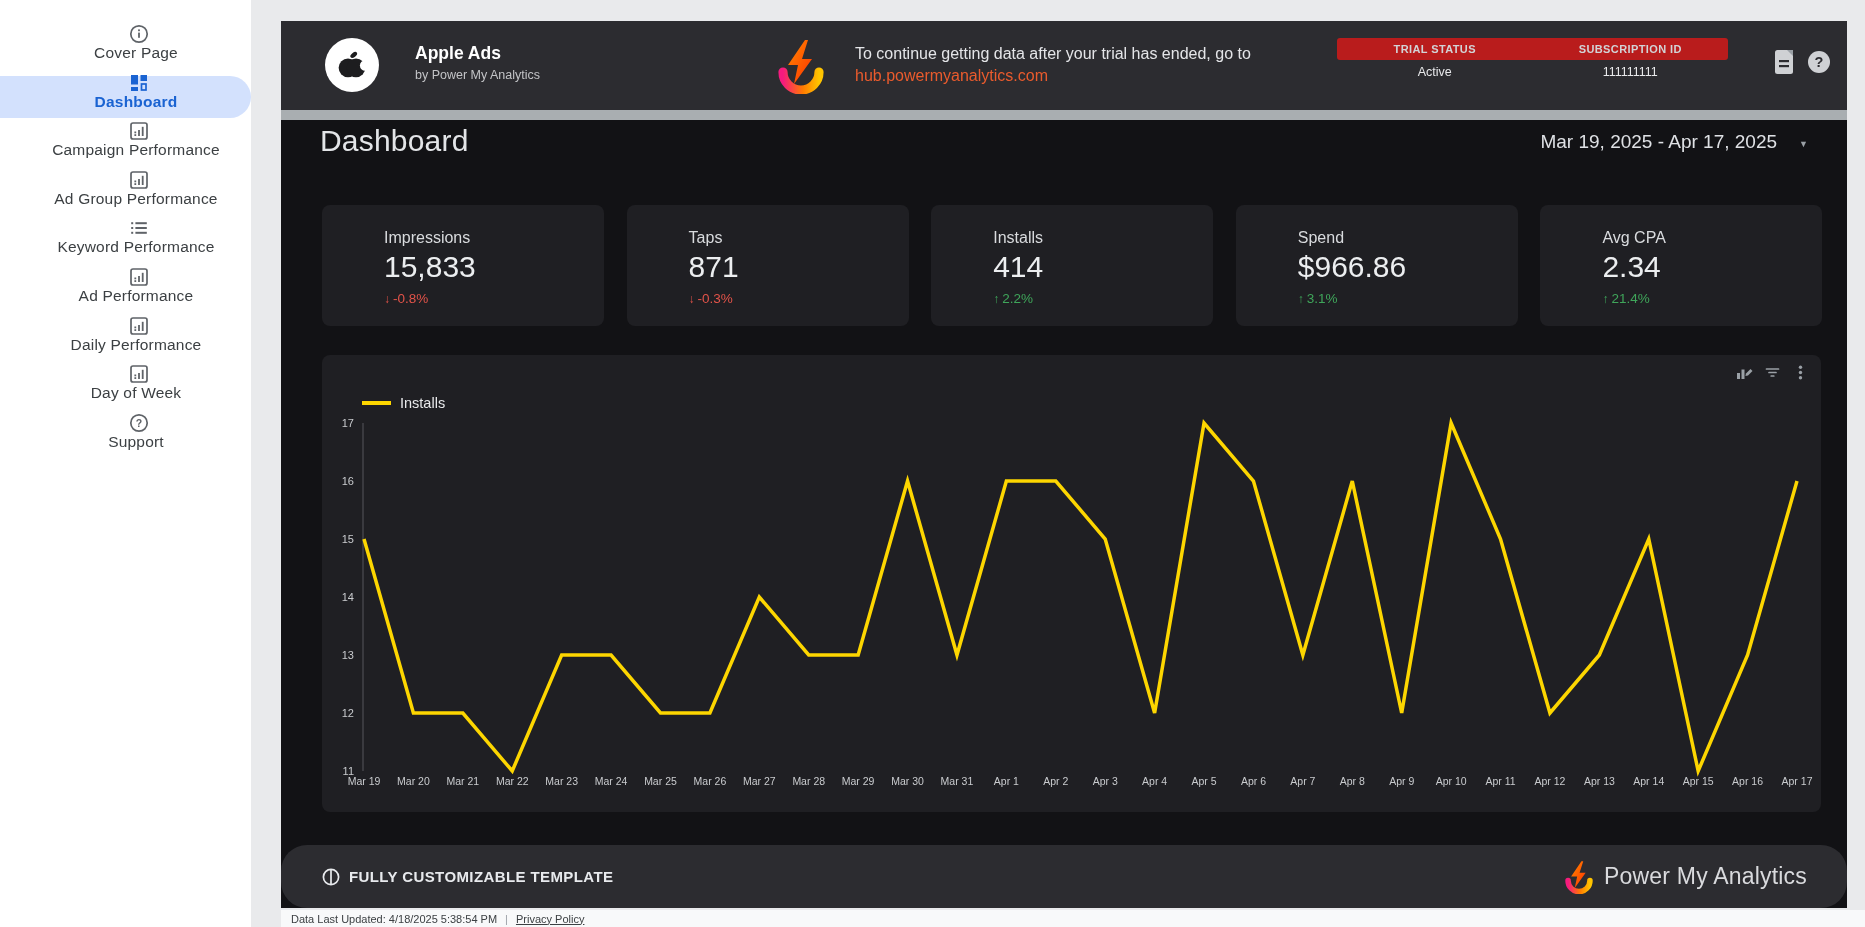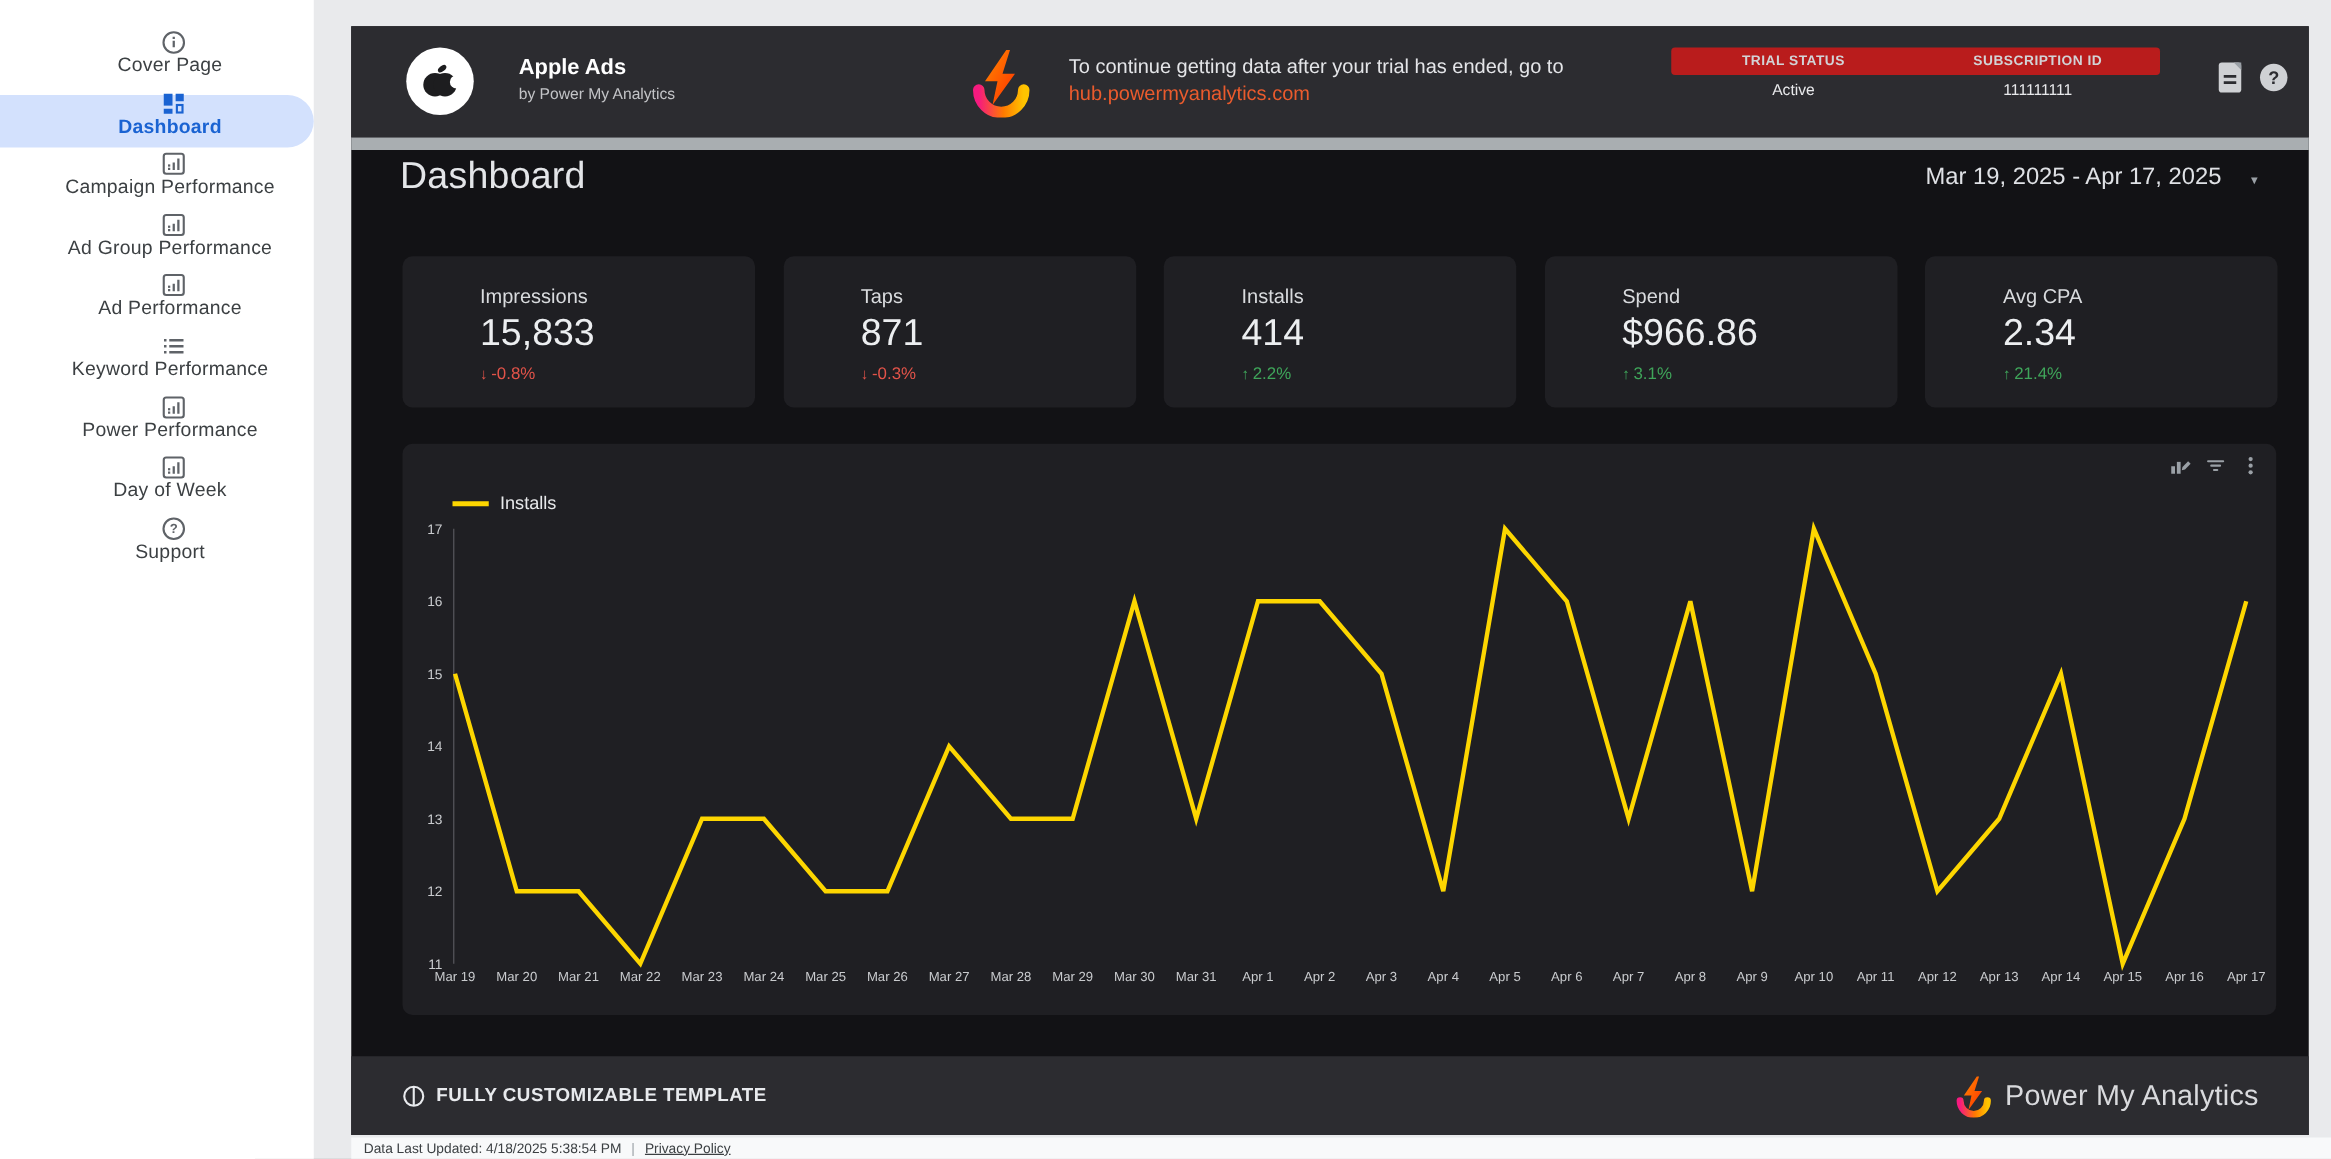--- a/index.html
+++ b/index.html
@@ -53,21 +53,21 @@
   
   .chart-panel { position:absolute; left:41px; top:334px; width:1499px; height:457px; background:#1f1f23; border-radius:8px; }
   .chart-icons { position:absolute; top:9px; right:12px; display:flex; gap:11px; }
   .chart-icons span { width:17px; height:17px; display:inline-block; cursor:pointer; }
   .legend { position:absolute; left:40px; top:40px; display:flex; align-items:center; }
   .legend .swatch { width:29px; height:4px; margin-right:9px; }
   .legend .name { font-size:14.5px; color:#e8e9eb; }
   .plot { position:absolute; left:0; top:0; width:1499px; height:457px; }
 
   
-  .ftr { position:absolute; left:0; bottom:0; width:100%; height:63px; background:#2c2c30; }
+  .ftr { position:absolute; left:0; bottom:0; width:100%; height:63px; background:#2c2c30;border-radius:26px; }
   .ftr-left { position:absolute; left:41px; top:0; height:63px; display:flex; align-items:center; }
   .ftr-left .circ-ic { width:18px; height:18px; margin-right:9px; }
   .ftr-left .txt { font-size:15px; font-weight:bold; color:#e8eaed; letter-spacing:.4px; }
   .ftr-right { position:absolute; right:40px; top:0; height:63px; display:flex; align-items:center; }
   .ftr-right .logo { width:34px; height:34px; margin-right:8px; }
   .ftr-right .brand { font-size:23px; font-weight:normal; color:#d9dadd; letter-spacing:.2px; }
 
   
   .bottom-bar { position:absolute; left:281px; top:910px; width:1584px; height:17px; background:#f8f9fa; display:flex; align-items:center; }
   .bottom-bar .txt { font-size:11px; color:#3c4043; margin-left:10px; }
@@ -121,33 +121,20 @@
             <rect x="5.4" y="13.2" width="1.8" height="1.8"></rect>
             <rect x="9.1" y="9" width="1.8" height="6"></rect>
             <rect x="12.8" y="5.8" width="1.8" height="9.2"></rect>
           </g>
         </svg></span>
     <span class="lbl">Ad Group Performance</span>
     </div>
     <div class="side-item">
       <span class="pill"></span>
     <span class="ic"><svg viewBox="0 0 20 20">
-          <rect x="2" y="2" width="16" height="16" rx="2" fill="none" stroke="#5f6368" stroke-width="1.7"></rect>
-          <g fill="#5f6368">
-            <rect x="5.4" y="10.5" width="1.8" height="1.8"></rect>
-            <rect x="5.4" y="13.2" width="1.8" height="1.8"></rect>
-            <rect x="9.1" y="9" width="1.8" height="6"></rect>
-            <rect x="12.8" y="5.8" width="1.8" height="9.2"></rect>
-          </g>
-        </svg></span>
-    <span class="lbl">Ad Performance</span>
-    </div>
-    <div class="side-item">
-      <span class="pill"></span>
-    <span class="ic"><svg viewBox="0 0 20 20">
           <g fill="#5f6368">
             <rect x="2.2" y="4.2" width="2" height="2"></rect>
             <rect x="2.2" y="9" width="2" height="2"></rect>
             <rect x="2.2" y="13.8" width="2" height="2"></rect>
             <rect x="6.4" y="4.2" width="11.4" height="2"></rect>
             <rect x="6.4" y="9" width="11.4" height="2"></rect>
             <rect x="6.4" y="13.8" width="11.4" height="2"></rect>
           </g>
         </svg></span>
     <span class="lbl">Keyword Performance</span>
@@ -156,21 +143,34 @@
       <span class="pill"></span>
     <span class="ic"><svg viewBox="0 0 20 20">
           <rect x="2" y="2" width="16" height="16" rx="2" fill="none" stroke="#5f6368" stroke-width="1.7"></rect>
           <g fill="#5f6368">
             <rect x="5.4" y="10.5" width="1.8" height="1.8"></rect>
             <rect x="5.4" y="13.2" width="1.8" height="1.8"></rect>
             <rect x="9.1" y="9" width="1.8" height="6"></rect>
             <rect x="12.8" y="5.8" width="1.8" height="9.2"></rect>
           </g>
         </svg></span>
-    <span class="lbl">Power Performance</span>
+    <span class="lbl">Ad Performance</span>
+    </div>
+    <div class="side-item">
+      <span class="pill"></span>
+    <span class="ic"><svg viewBox="0 0 20 20">
+          <rect x="2" y="2" width="16" height="16" rx="2" fill="none" stroke="#5f6368" stroke-width="1.7"></rect>
+          <g fill="#5f6368">
+            <rect x="5.4" y="10.5" width="1.8" height="1.8"></rect>
+            <rect x="5.4" y="13.2" width="1.8" height="1.8"></rect>
+            <rect x="9.1" y="9" width="1.8" height="6"></rect>
+            <rect x="12.8" y="5.8" width="1.8" height="9.2"></rect>
+          </g>
+        </svg></span>
+    <span class="lbl">Daily Performance</span>
     </div>
     <div class="side-item">
       <span class="pill"></span>
     <span class="ic"><svg viewBox="0 0 20 20">
           <rect x="2" y="2" width="16" height="16" rx="2" fill="none" stroke="#5f6368" stroke-width="1.7"></rect>
           <g fill="#5f6368">
             <rect x="5.4" y="10.5" width="1.8" height="1.8"></rect>
             <rect x="5.4" y="13.2" width="1.8" height="1.8"></rect>
             <rect x="9.1" y="9" width="1.8" height="6"></rect>
             <rect x="12.8" y="5.8" width="1.8" height="9.2"></rect>

